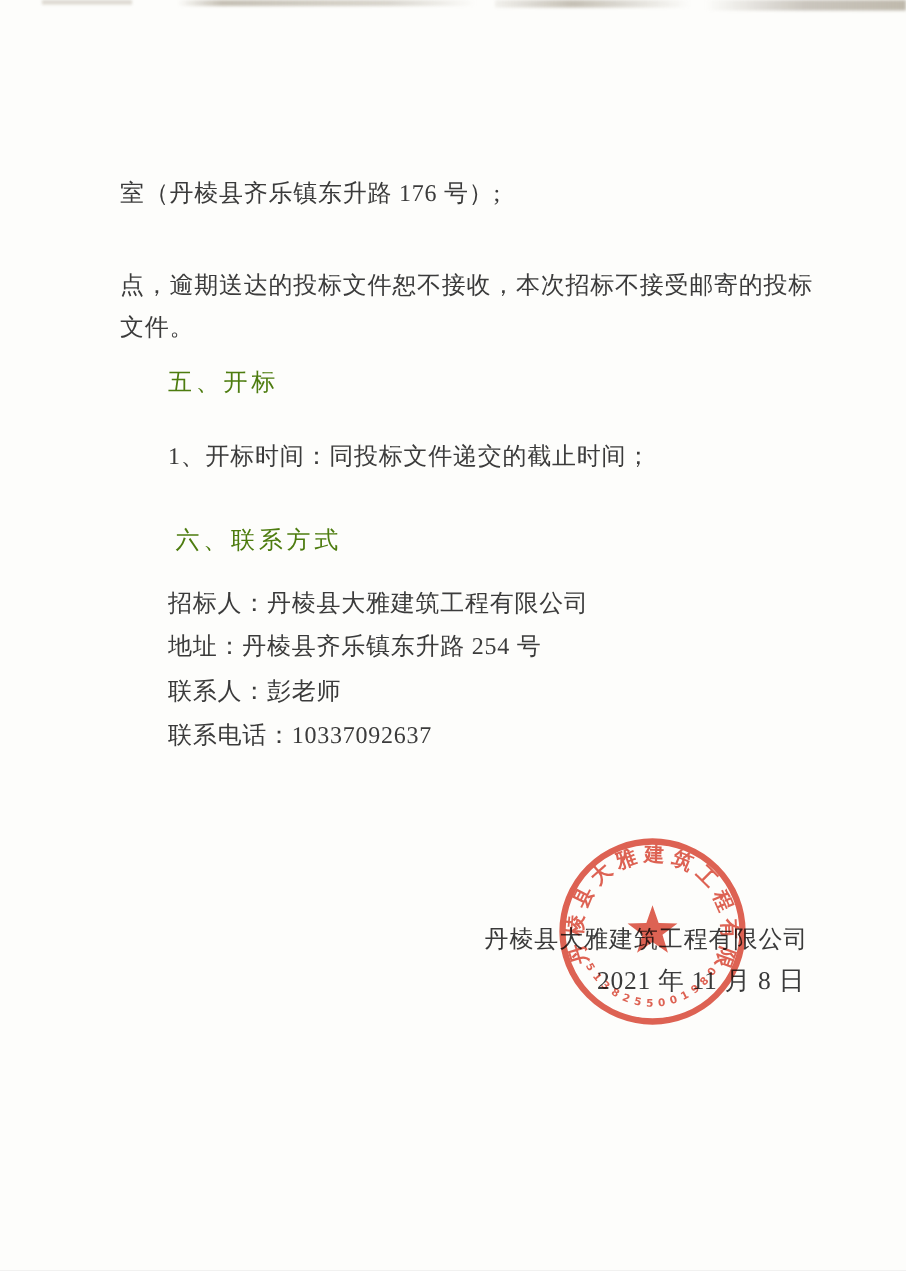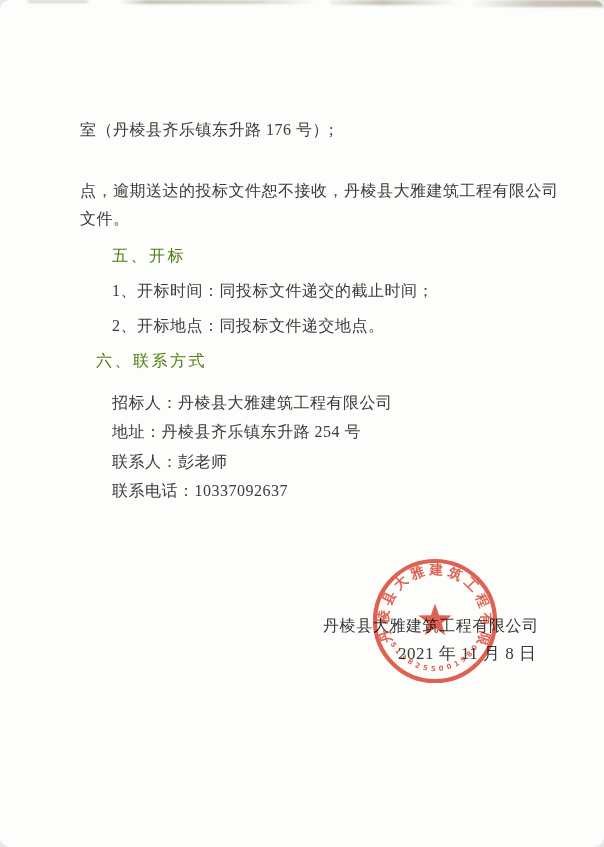--- a/index.html
+++ b/index.html
@@ -3,21 +3,20 @@
 <meta charset="utf-8">
 <style>
   html,body { margin:0; padding:0; background:#e8e8e8; }
   .page {
     position:relative;
     width:604px; height:847px;
     margin:0 auto;
     background:#fdfdfb;
     overflow:hidden;
     font-family:"Liberation Serif","DejaVu Serif",serif;
-    border-radius:10px;
   }
   .line {
     position:absolute;
     white-space:nowrap;
     font-size:16px;
     line-height:1.2;
     letter-spacing:0.5px;
     color:#3b3b3b;
   }
   .line.heading {
@@ -60,26 +59,25 @@
 <body>
 
 <div class="page">
 
   <div class="artifact a1"></div>
   <div class="artifact a2"></div>
   <div class="artifact a3"></div>
   <div class="artifact a4"></div>
 
   <div class="line" style="left:80px;  top:120px;">室（丹棱县齐乐镇东升路 176 号）;</div>
-  <div class="line" style="left:80px;  top:181px;">点，逾期送达的投标文件恕不接收，丹棱县大雅建筑工程有限公司</div>
+  <div class="line" style="left:80px;  top:181px;">点，逾期送达的投标文件恕不接收，本次招标不接受邮寄的投标</div>
   <div class="line" style="left:80px;  top:209px;">文件。</div>
   <div class="line heading" style="left:112px; top:246px;">五、开标</div>
-  <div class="line" style="left:112px; top:281px;text-align:right;">1、开标时间：同投标文件递交的截止时间；</div>
-  <div class="line" style="left:112px; top:316px;">2、开标地点：同投标文件递交地点。</div>
-  <div class="line heading" style="left:96px; top:351px;">六、联系方式</div>
+  <div class="line" style="left:112px; top:295px;text-align:right;">1、开标时间：同投标文件递交的截止时间；</div>
+  <div class="line heading" style="left:117px; top:351px;">六、联系方式</div>
   <div class="line" style="left:112px; top:393px;">招标人：丹棱县大雅建筑工程有限公司</div>
   <div class="line" style="left:112px; top:422px;">地址：丹棱县齐乐镇东升路 254 号</div>
   <div class="line" style="left:112px; top:452px;">联系人：彭老师</div>
   <div class="line" style="left:112px; top:481px;">联系电话：10337092637</div>
 
   <div class="sig company">丹棱县大雅建筑工程有限公司</div>
   <div class="sig date">2021 年 11 月 8 日</div>
 
   <svg class="seal" viewBox="0 0 140 140" aria-hidden="true">
     <defs>

